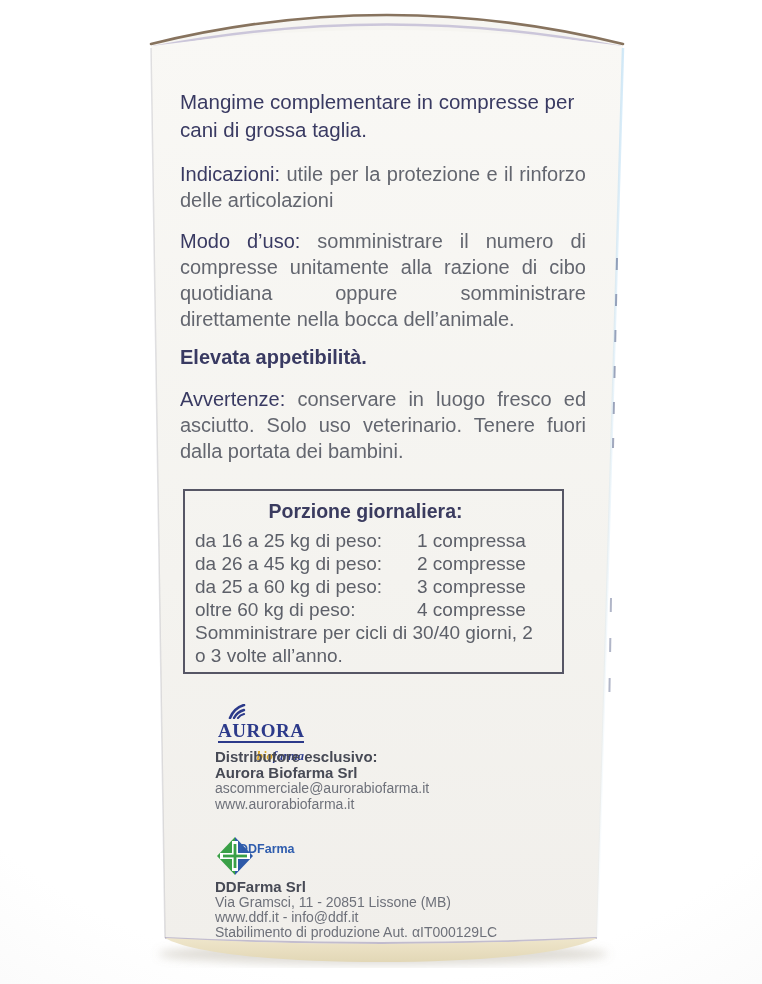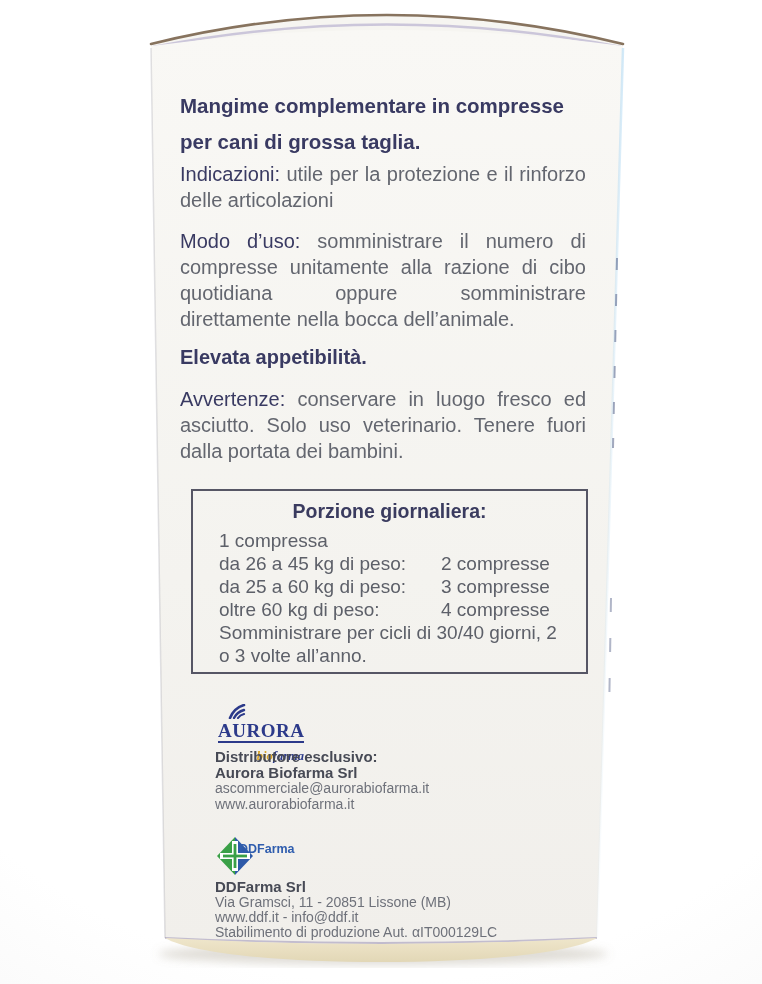--- a/index.html
+++ b/index.html
@@ -9,30 +9,30 @@
     background:
       radial-gradient(140% 105% at 50% 42%, #ffffff 55%, #f7f7f7 76%, #e9e9e9 94%, #dcdcdc 100%);
   }
   .box{position:absolute;left:149px;top:8px;width:476px;height:968px;}
   .box svg.shape{position:absolute;left:0;top:0;}
   .panel{
     position:absolute;left:31px;top:80px;width:406px;height:872px;
     color:#63666f;font-size:20px;line-height:26px;text-align:justify;
   }
   .panel > *{position:absolute;left:0;width:406px;margin:0;}
-  .heading{top:0;font-weight:bold;color:#393a62;font-size:20.5px;line-height:36px;text-align:left;}
+  .heading{top:0;font-weight:normal;color:#393a62;font-size:20.5px;line-height:28px;text-align:left;}
   .lbl{font-weight:normal;color:#393a62;}
   .sec-ind{top:73px;}
   .sec-uso{top:140px;}
   .sec-app{top:256px;font-weight:bold;color:#393a62;text-align:left;}
   .sec-avv{top:298px;}
   .dosage{
-    top:401px;left:11px;width:341px;height:162px;
+    top:401px;left:3px;width:341px;height:162px;
     border:2px solid #565665;background:transparent;
-    padding:9px 26px 10px 26px;text-align:left;
+    padding:9px 26px 10px 10px;text-align:left;
     font-size:19px;line-height:23px;color:#5d6069;
   }
   .dosage-title{font-weight:bold;color:#3a3b5f;text-align:center;font-size:19.5px;margin:0 0 6px 0;}
   .drow{display:flex;}
   .drow .dlabel{width:222px;flex:0 0 auto;}
   .drow .dvalue{flex:1;}
   .dnote{margin-top:0;}
   
   .aurora{top:616px;left:38px;width:110px;text-align:left;line-height:1;}
   .aurora .swoosh{display:block;margin-left:10px;margin-bottom:1px;}
@@ -108,20 +108,21 @@
 
       <p class="sec-uso"><span class="lbl">Modo d’uso:</span> <span>somministrare il numero di compresse unitamente alla razione di cibo quotidiana oppure somministrare direttamente nella bocca dell’animale.</span></p>
 
       <p class="sec-app">Elevata appetibilità.</p>
 
       <p class="sec-avv"><span class="lbl">Avvertenze:</span> <span>conservare in luogo fresco ed asciutto. Solo uso veterinario. Tenere fuori dalla portata dei bambini.</span></p>
 
       <div class="dosage">
         <div class="dosage-title">Porzione giornaliera:</div>
         <div class="drow">
+          <span class="dlabel">da 16 a 25 kg di peso:</span>
           <span class="dvalue">1 compressa</span>
         </div>
         <div class="drow">
           <span class="dlabel">da 26 a 45 kg di peso:</span>
           <span class="dvalue">2 compresse</span>
         </div>
         <div class="drow">
           <span class="dlabel">da 25 a 60 kg di peso:</span>
           <span class="dvalue">3 compresse</span>
         </div>

